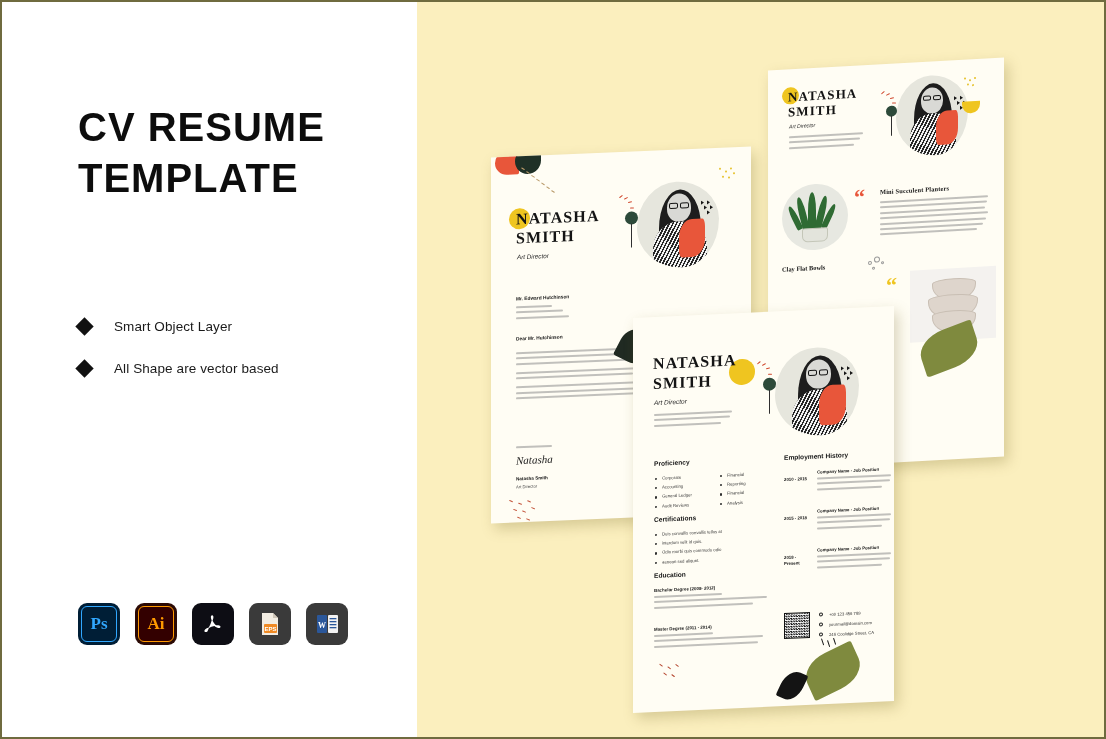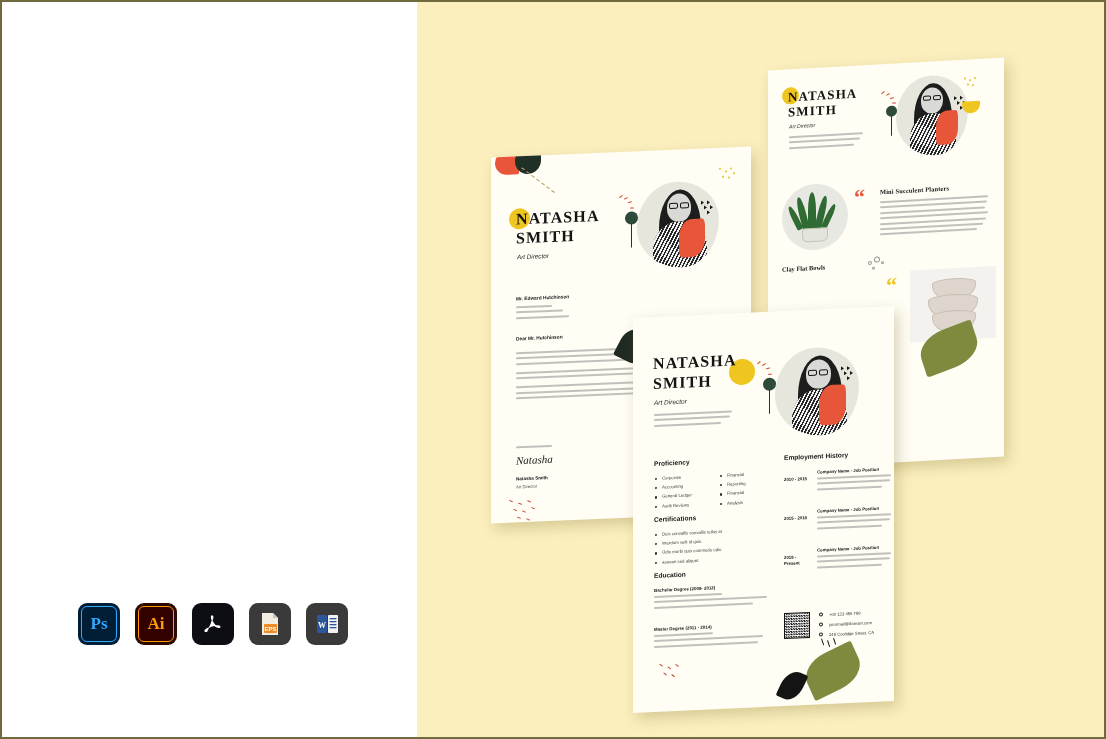--- a/index.html
+++ b/index.html
@@ -286,22 +286,31 @@
     background:#c4553c; border-radius:1px;
   }
 </style>
 </head>
 <body>
 
 <div id="frame">
 
   <div id="left-panel">
 
+    <h1 id="page-title">CV RESUME TEMPLATE</h1>
 
     <ul id="feature-list">
+      <li class="feature-item">
+        <span class="diamond-icon"></span>
+        <span class="feature-label">Smart Object Layer</span>
+      </li>
+      <li class="feature-item">
+        <span class="diamond-icon"></span>
+        <span class="feature-label">All Shape are vector based</span>
+      </li>
     </ul>
 
     <div id="app-icons">
 
       <div class="app-icon" style="background:#001e36;">
         <span class="ai-ps-inner" style="background:#001e36;border:1.3px solid #31a8ff;"></span>
         <span class="app-glyph" style="color:#31a8ff;font-family:'Liberation Serif',serif;">Ps</span>
       </div>
 
       <div class="app-icon" style="background:#2b0a05;">

